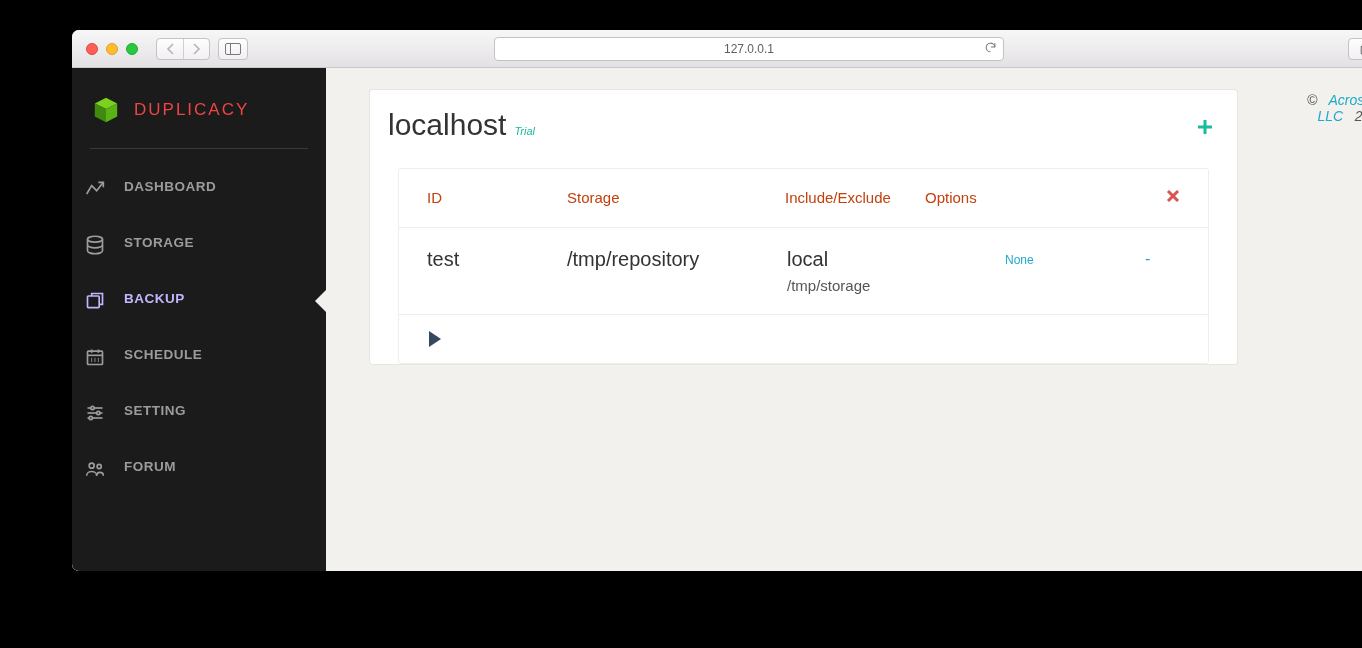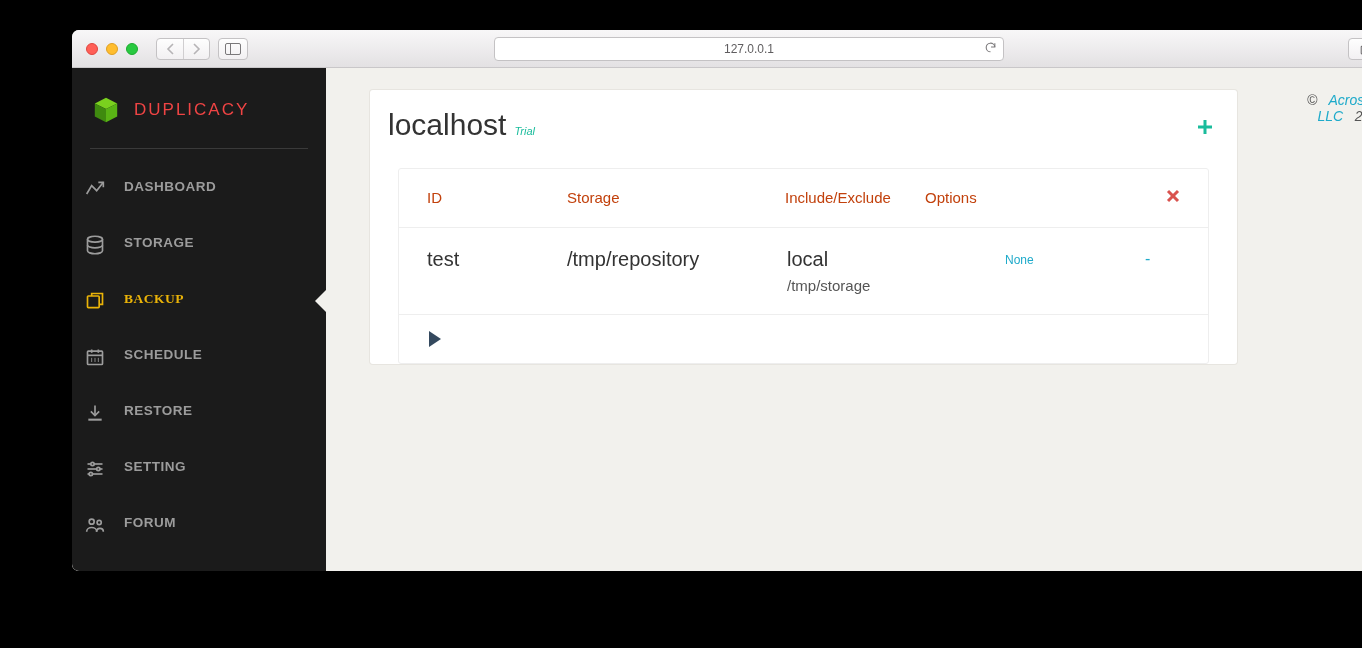--- a/index.html
+++ b/index.html
@@ -143,21 +143,21 @@
     display: flex; align-items: flex-start;
     gap: 18px;
     padding: 18px 12px;
     font-size: 13.5px;
     font-weight: 700;
     letter-spacing: .5px;
     color: #9c9c9c;
     cursor: pointer;
     position: relative;
   }
-  .nav li.active { color: #eab308; font-family: Liberation Serif, serif; }
+  .nav li.active { color: #c4b5fd; }
   .nav li.active::after {
     content: '';
     position: absolute;
     right: -1px;
     top: 50%;
     transform: translateY(-50%);
     width: 0; height: 0;
     border-top: 12px solid transparent;
     border-bottom: 12px solid transparent;
     border-right: 12px solid #f2f1ed;
@@ -365,30 +365,20 @@
                 <line x1="8" y1="13" x2="8" y2="18" stroke="currentColor" stroke-width="1"></line>
                 <line x1="12" y1="13" x2="12" y2="18" stroke="currentColor" stroke-width="1"></line>
                 <line x1="16" y1="13" x2="16" y2="18" stroke="currentColor" stroke-width="1"></line>
               </svg>
           </span>
           <span>SCHEDULE</span>
         </li>
         <li>
           <span class="ico">
             <svg viewBox="0 0 24 24">
-                <line x1="12" y1="3" x2="12" y2="14" stroke="currentColor" stroke-width="2"></line>
-                <polyline points="7,10 12,15 17,10" fill="none" stroke="currentColor" stroke-width="2"></polyline>
-                <line x1="4" y1="20" x2="20" y2="20" stroke="currentColor" stroke-width="2.5"></line>
-              </svg>
-          </span>
-          <span>RESTORE</span>
-        </li>
-        <li>
-          <span class="ico">
-            <svg viewBox="0 0 24 24">
                 <line x1="3" y1="6" x2="21" y2="6" stroke="currentColor" stroke-width="2"></line>
                 <circle cx="9" cy="6" r="2" fill="#1b1b1b" stroke="currentColor" stroke-width="2"></circle>
                 <line x1="3" y1="12" x2="21" y2="12" stroke="currentColor" stroke-width="2"></line>
                 <circle cx="16" cy="12" r="2" fill="#1b1b1b" stroke="currentColor" stroke-width="2"></circle>
                 <line x1="3" y1="18" x2="21" y2="18" stroke="currentColor" stroke-width="2"></line>
                 <circle cx="7" cy="18" r="2" fill="#1b1b1b" stroke="currentColor" stroke-width="2"></circle>
               </svg>
           </span>
           <span>SETTING</span>
         </li>

